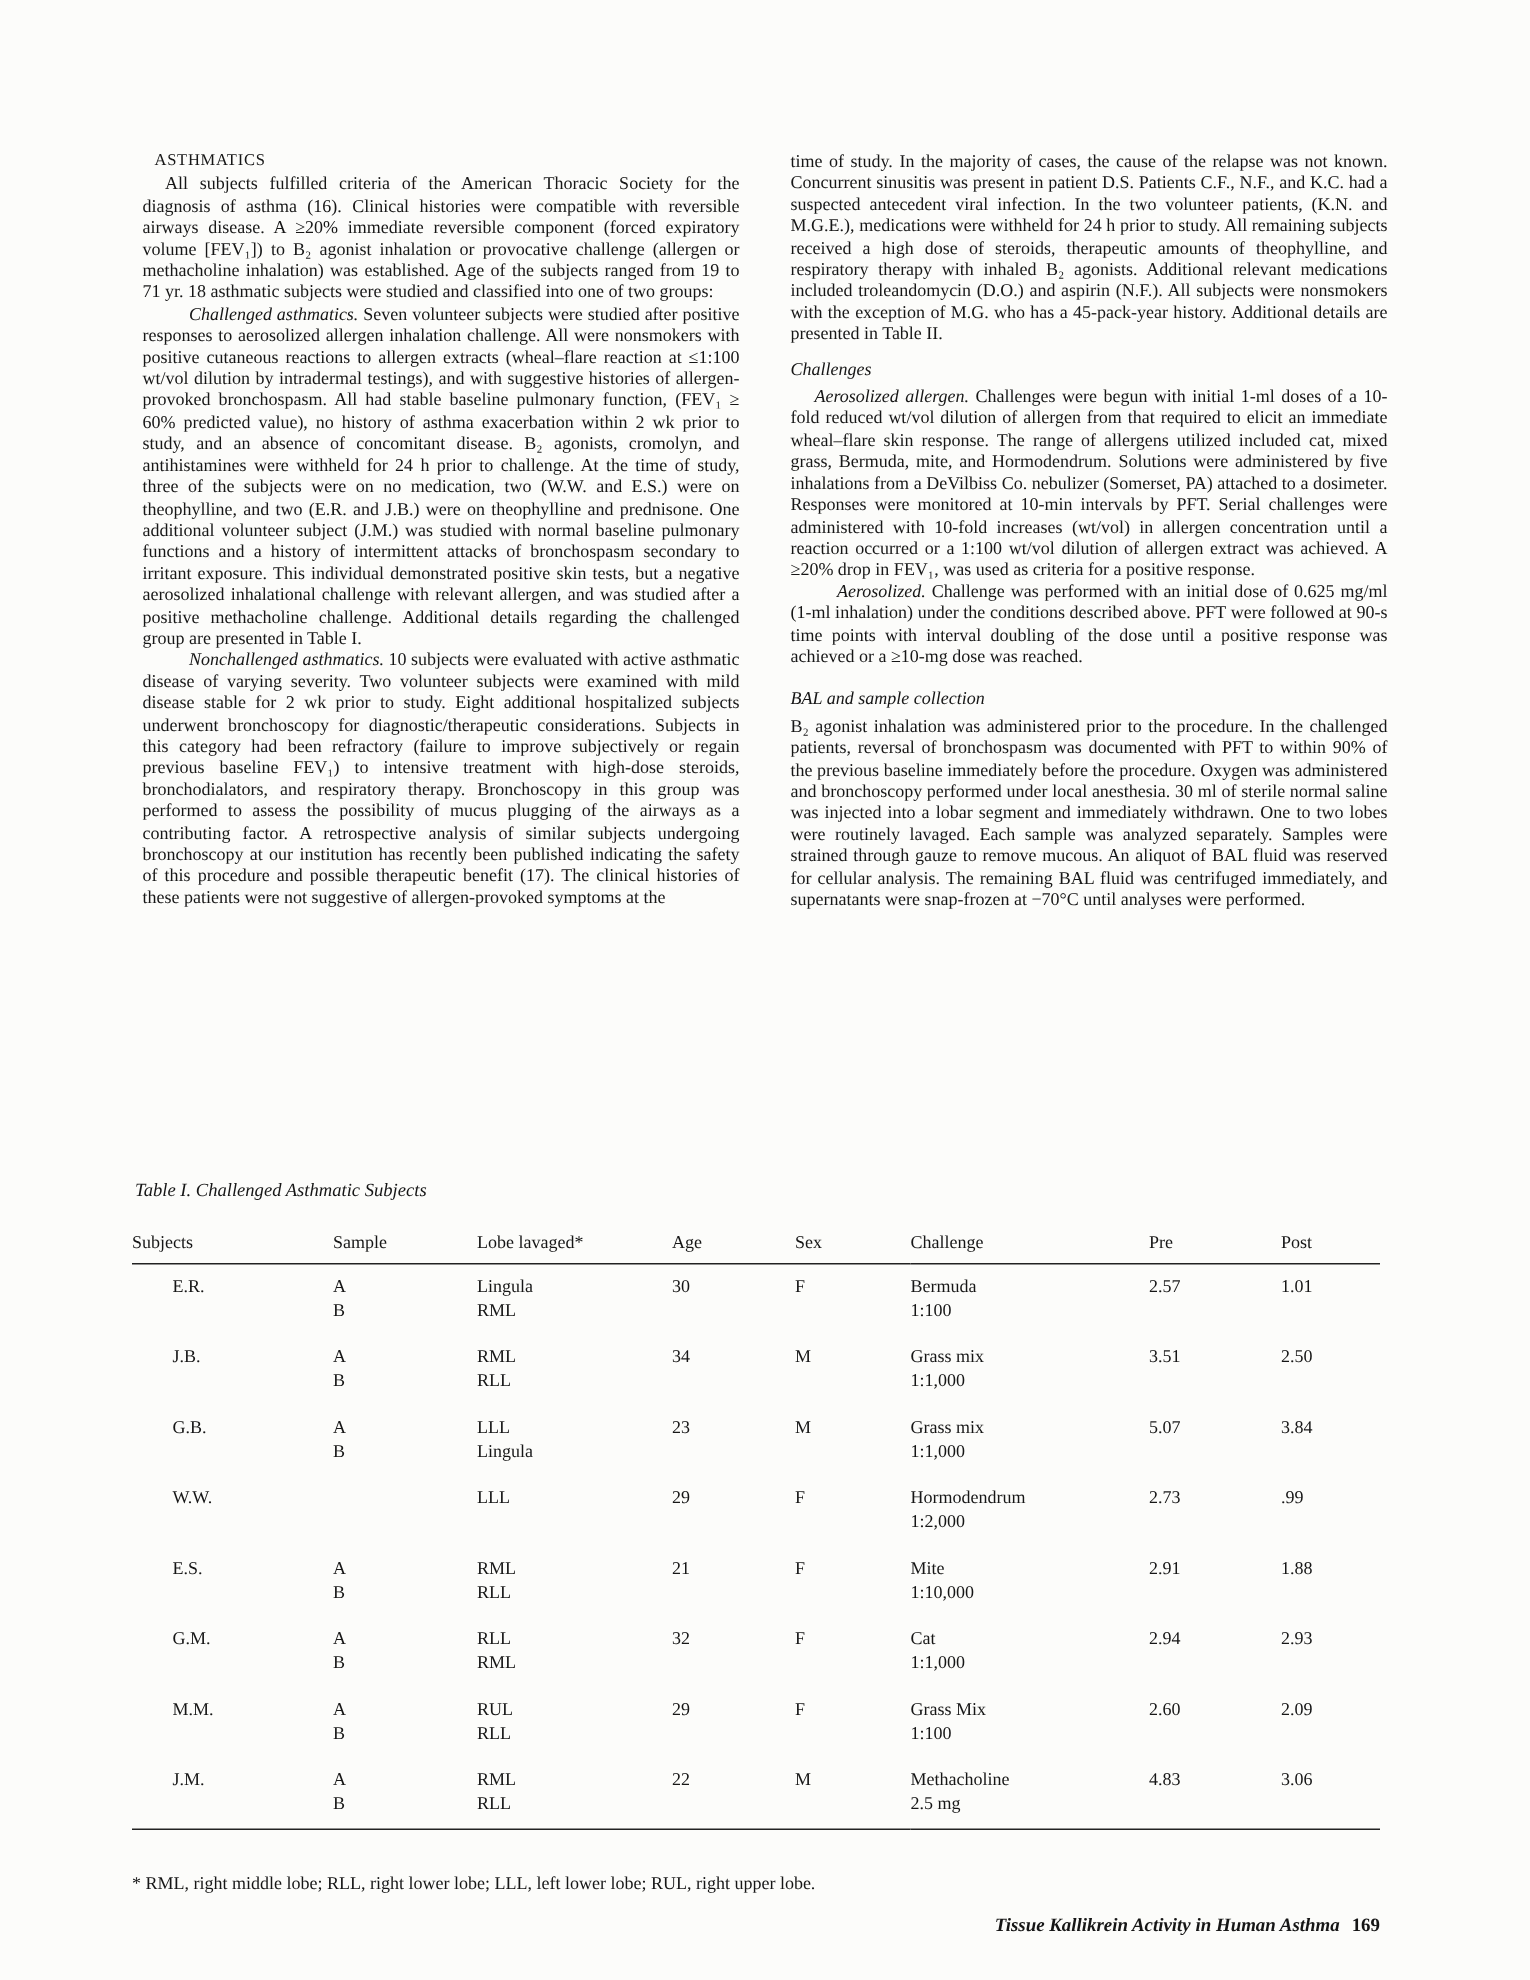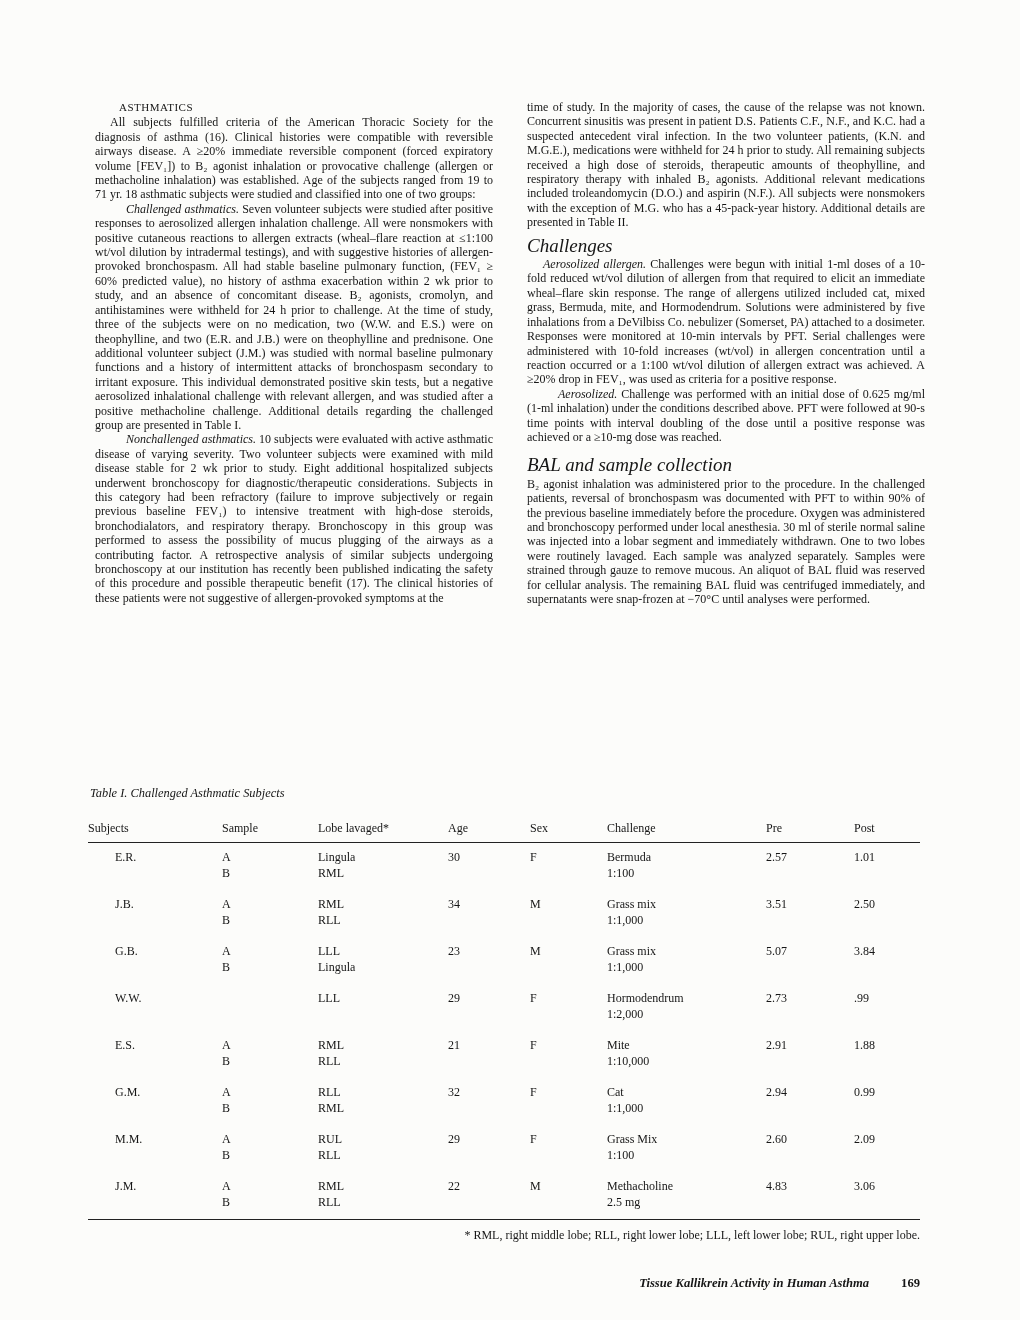--- a/index.html
+++ b/index.html
@@ -27,30 +27,30 @@
   }
   .col-left  { left: 95px; }
   .col-right { left: 527px; }
 
   .col p { margin: 0; }
   .col p.indent { text-indent: 15px; }
   .col p.noindent { text-indent: 0; }
   .lead { font-style: italic; margin-left: 16px; }
 
   .subsection-heading {
-    margin: 0 0 1px 16px;
+    margin: 0 0 1px 0;
     padding-left: 8px;
     font-size: 11px;
     font-weight: normal;
     letter-spacing: 0.5px;
     text-align: left;
   }
   .section-heading {
     margin: 9px 0 4px 0;
-    font-size: 19px;
+    font-size: 12px;
     font-weight: normal;
     font-style: italic;
     text-align: left;
   }
   .section-heading.spaced { margin-top: 14px; }
 
   
   .table-wrap {
     position: absolute;
     left: 88px;
@@ -93,33 +93,32 @@
     padding: 7px 0 9px 0;
   }
   .data-table tbody td div {
     line-height: 15.5px;
     min-height: 15.5px;
     white-space: nowrap;
   }
   .data-table tr > *:first-child { padding-left: 27px; }
 
   .table-footnote {
-    margin-top: 8px;
+    margin-top: 28px;
     font-size: 12px;
-    text-align: right;
   }
 
   
   .page-footer {
     position: absolute;
     top: 1276px;
     right: 100px;
     display: flex;
     align-items: baseline;
-    gap: 32px;
+    gap: 8px;
     font-size: 12.6px;
   }
   .running-title { font-style: italic; font-weight: bold; }
   .page-number { font-weight: bold; }
 </style>
 </head>
 <body>
 
 <div class="page">
 
@@ -329,21 +328,21 @@
               <div>F</div>
             </td>
             <td>
               <div>Cat</div>
               <div>1:1,000</div>
             </td>
             <td>
               <div>2.94</div>
             </td>
             <td>
-              <div>0.99</div>
+              <div>2.93</div>
             </td>
           </tr>
           <tr>
             <td>
               <div>M.M.</div>
             </td>
             <td>
               <div>A</div>
               <div>B</div>
             </td>

